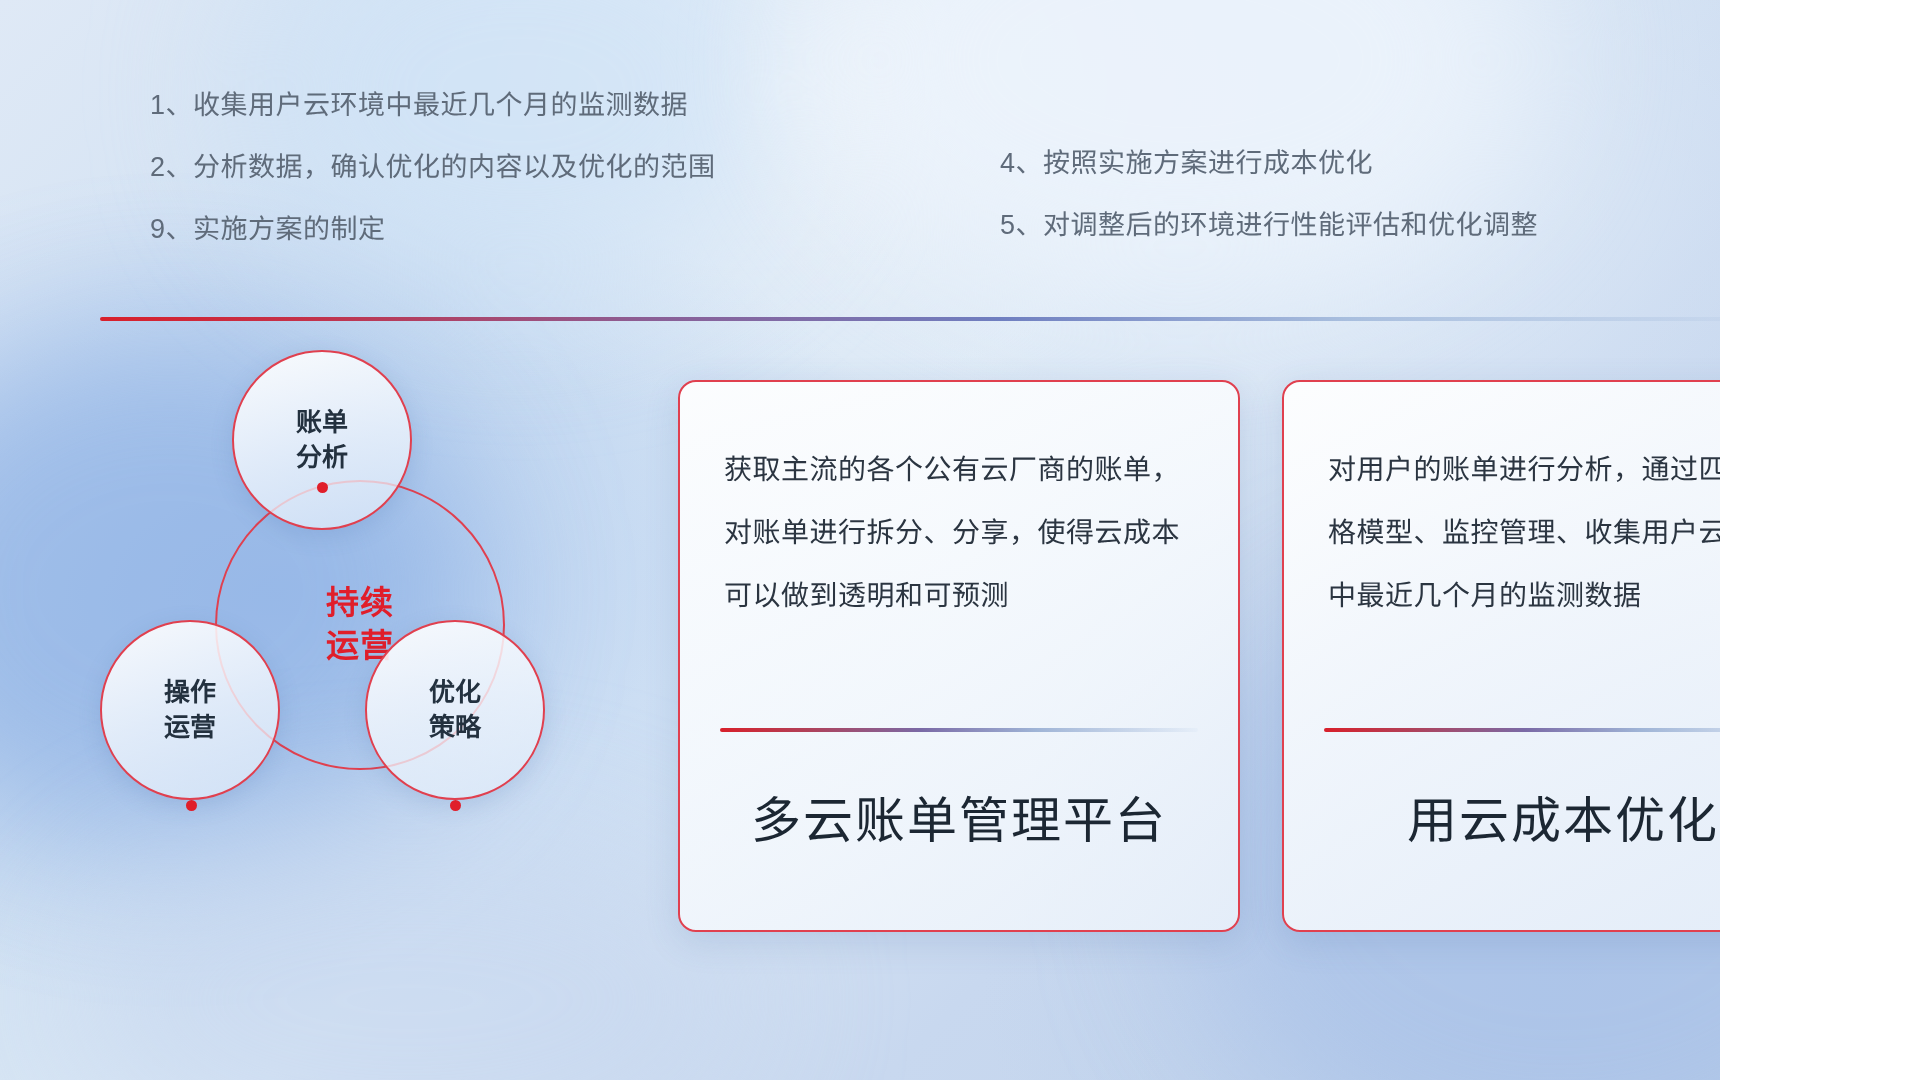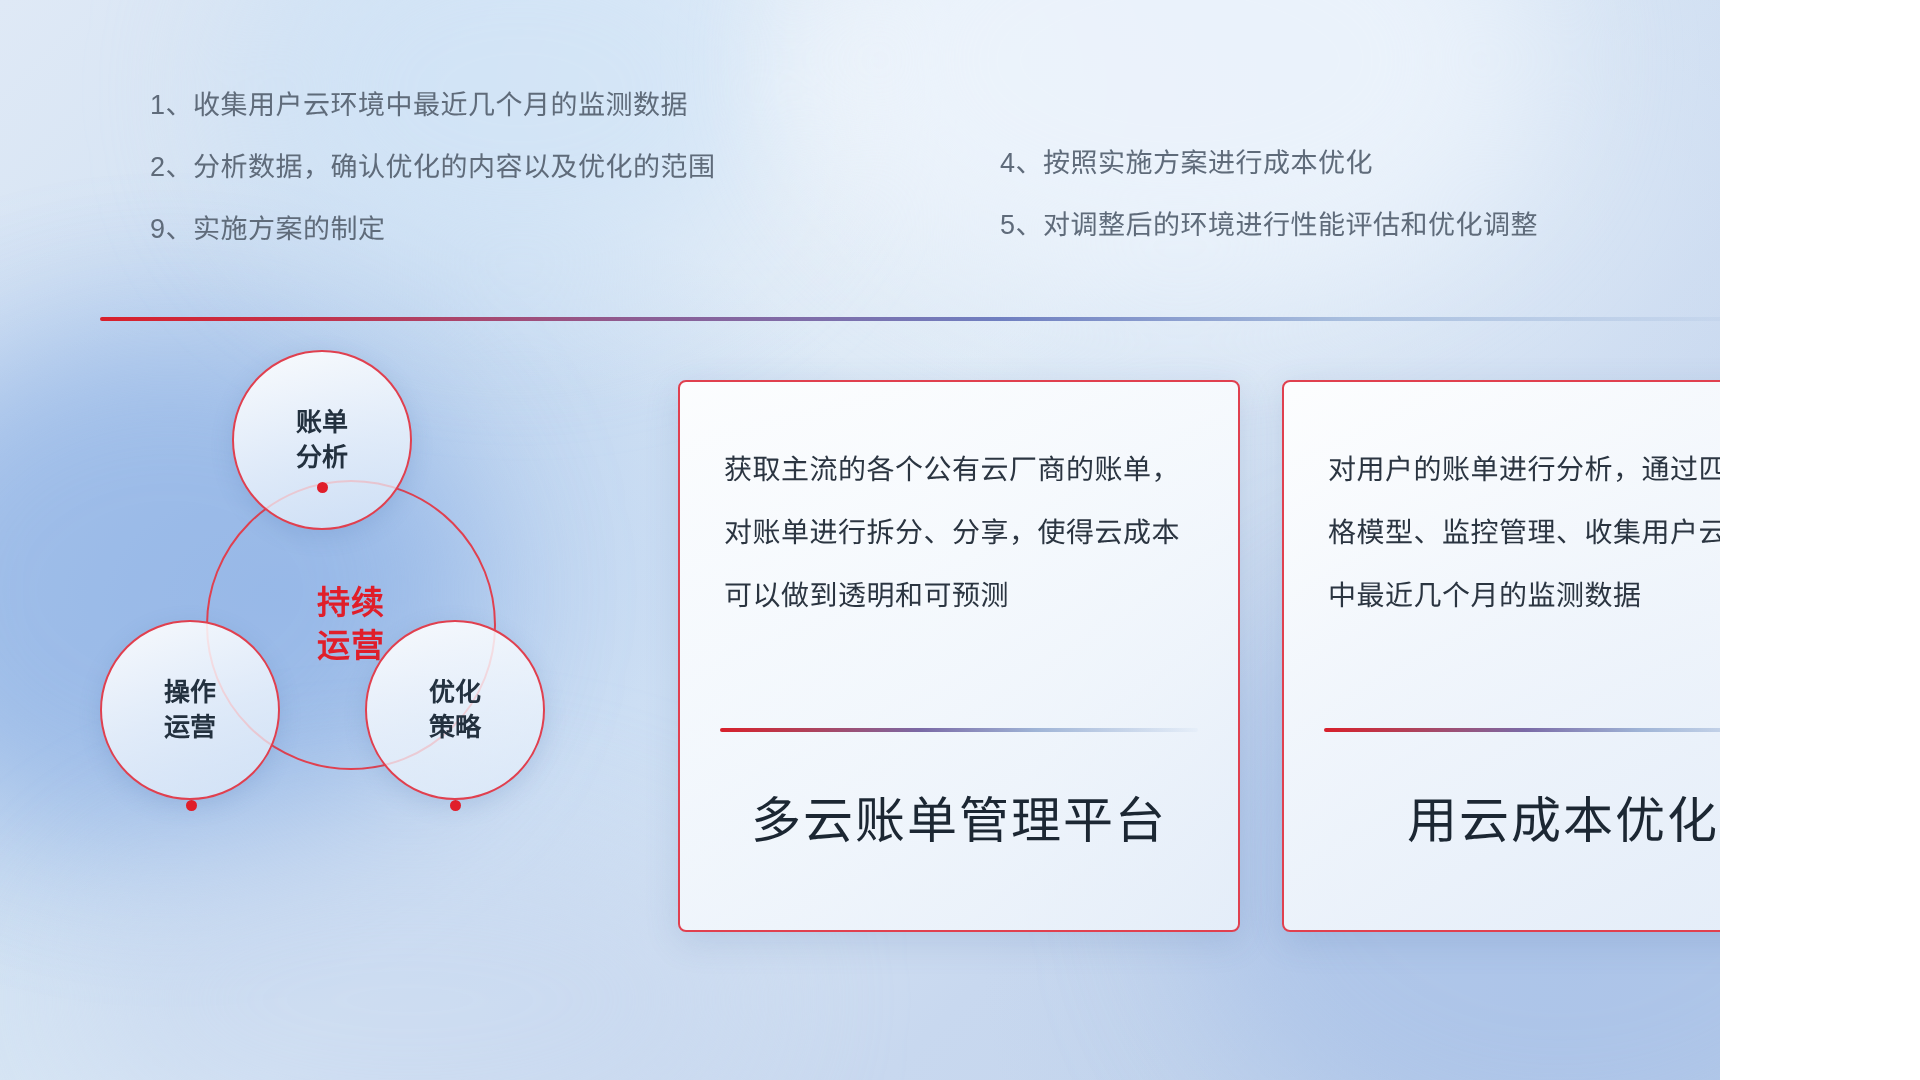--- a/index.html
+++ b/index.html
@@ -80,21 +80,21 @@
     background: linear-gradient(160deg, rgba(255,255,255,0.92) 0%, rgba(240,246,253,0.78) 55%, rgba(224,236,250,0.7) 100%);
     box-shadow: 0 6px 22px rgba(70,110,170,0.18);
     font-size: 26px;
     font-weight: bold;
     color: #23313f;
     line-height: 1.35;
   }
   .circ.big {
     width: 290px;
     height: 290px;
-    left: 106px;
+    left: 115px;
     top: 130px;
     background: transparent;
     font-size: 33px;
     font-weight: bold;
     color: #e01e2a;
     line-height: 1.3;
     letter-spacing: 1px;
   }
   .circ.c-top { left: 132px; top: 0px; }
   .circ.c-left { left: 0px; top: 270px; }
@@ -111,21 +111,21 @@
   .dot.d-left { left: 86px; top: 450px; }
   .dot.d-right { left: 350px; top: 450px; }
 
   
   .card {
     position: absolute;
     top: 380px;
     width: 562px;
     height: 552px;
     border: 2px solid #e0404f;
-    border-radius: 8px;
+    border-radius: 18px;
     box-sizing: border-box;
     background: linear-gradient(150deg, rgba(255,255,255,0.93) 0%, rgba(248,251,254,0.88) 45%, rgba(236,243,251,0.85) 100%);
     box-shadow: 0 10px 34px rgba(60,100,160,0.16);
     padding: 56px 44px 8px 44px;
   }
   .card.c1 { left: 678px; }
   .card.c2 { left: 1282px; }
 
   .card .body {
     font-size: 28px;

